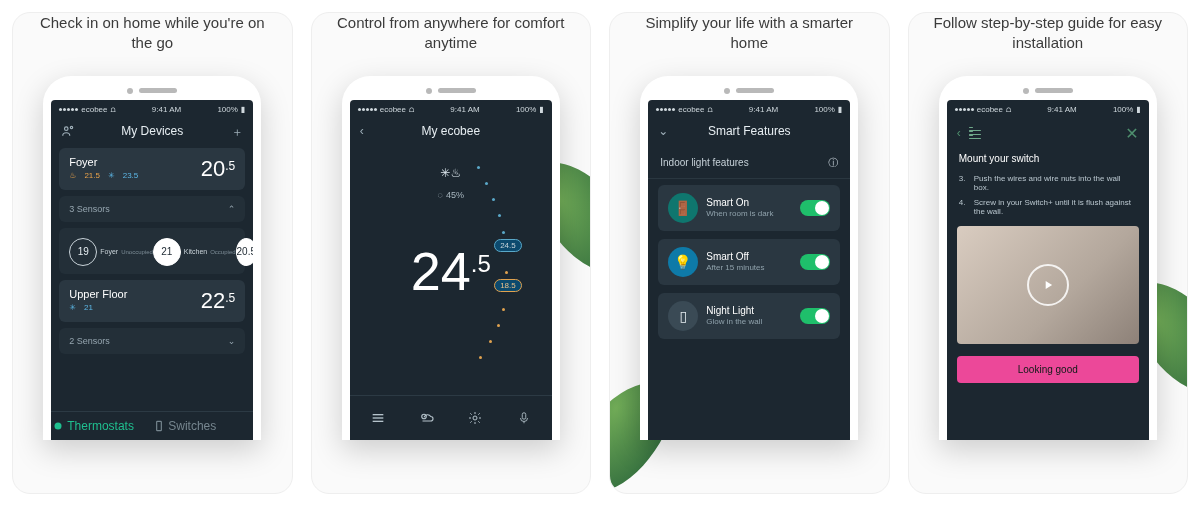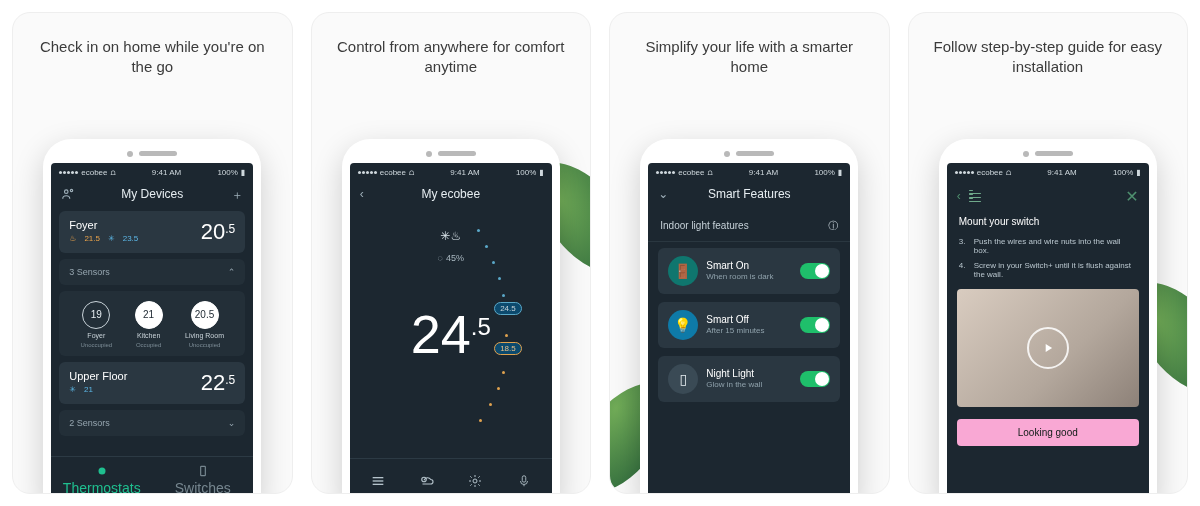--- a/index.html
+++ b/index.html
@@ -16,22 +16,20 @@
   .card {
     flex: 1;
     background: #fafafa;
     border: 1px solid #eee;
     border-radius: 18px;
     display: flex;
     flex-direction: column;
     align-items: center;
     position: relative;
     overflow: hidden;
-    padding-top: 24px;
-    gap: 39px;
   }
   .caption {
     color: #3b3b3b;
     font-size: 15px;
     text-align: center;
     line-height: 1.35;
     margin-bottom: 20px;
     font-weight: 400;
     padding: 0 18px;
   }
@@ -103,36 +101,36 @@
   .bigtemp { font-size:22px; font-weight:300; color:#fff; display:flex; align-items:flex-start; }
   .bigtemp .dec { font-size:12px; margin-top:3px; }
   .sensor-row {
     background:#232f38;
     margin:0 8px 6px;
     border-radius:6px;
     padding:8px 10px;
   }
   .sensor-row.hdr { display:flex; justify-content:space-between; color:#96a6b0; font-size:9px; }
   .sensor-circles { display:flex; justify-content:space-around; margin-top:6px; }
-  .scircle { display:flex; flex-direction:column; align-items:center; gap:3px;justify-content:space-between; }
+  .scircle { display:flex; flex-direction:row; align-items:center; gap:3px;justify-content:space-between; }
   .scircle .c {
     width:28px; height:28px; border-radius:50%; border:1.5px solid #c9d3d9;
     display:flex; align-items:center; justify-content:center; font-size:10px;
   }
   .scircle.filled .c { background:#fff; color:#1c2730; border-color:#fff; }
   .scircle .lbl { font-size:7px; color:#c9d3d9; }
   .scircle .occ { font-size:6px; color:#7c8c96; }
   .bottom-tabs {
     margin-top:auto;
     display:flex;
     border-top:1px solid #2c3a44;
   }
   .bottom-tabs .tab {
-    flex:1; text-align:center; padding:7px 0; font-size:14px; color:#76868f;
-    display:flex; flex-direction:column; align-items:center; gap:2px;
+    flex:1; text-align:center; padding:7px 0; font-size:12px; color:#76868f;
+    display:flex; flex-direction:row; align-items:center; gap:2px;
   }
   .bottom-tabs .tab.active { color:#1fbf8f; }
   .tab svg { width:14px; height:14px; }
 
   
   .temp-stage { flex:1; position:relative; display:flex; align-items:center; justify-content:center; }
   .humidity { position:absolute; top:18px; font-size:9px; color:#a9b8c1; display:flex; align-items:center; gap:3px; }
   .hugeTemp { font-size:54px; font-weight:200; color:#fff; display:flex; }
   .hugeTemp .dec { font-size:24px; margin-top:10px; }
   .arc { position:absolute; top:14px; bottom:30px; right:30px; width:60px; }
@@ -185,21 +183,21 @@
     margin:4px 10px 8px; height:118px; border-radius:4px;
     background: linear-gradient(135deg,#d9ccc0 0%, #b3a79c 60%, #8d8178 100%);
     position:relative; display:flex; align-items:center; justify-content:center;
   }
   .playbtn {
     width:42px; height:42px; border-radius:50%; border:2px solid rgba(255,255,255,0.85);
     display:flex; align-items:center; justify-content:center;
   }
   .playbtn svg { fill:#fff; width:14px; }
   .cta {
-    margin:4px 10px 0; background:#f9a8d4; color:#0e1b16; text-align:center;
+    margin:4px 10px 0; background:#ec4899; color:#0e1b16; text-align:center;
     border-radius:4px; padding:8px 0; font-size:10px; font-weight:500;
   }
   .close-x { font-size:16px; color:#4e8f6e; }
   .hamb { display:flex; flex-direction:column; gap:2px; }
   .hamb i { display:block; width:12px; background:#6fa98a; border-radius:1px; }
 
   
   .leaf {
     position:absolute; width:80px; height:130px; z-index:-0;
     background: radial-gradient(ellipse at 30% 30%, #6aa84f 0%, #2d6b36 70%);

